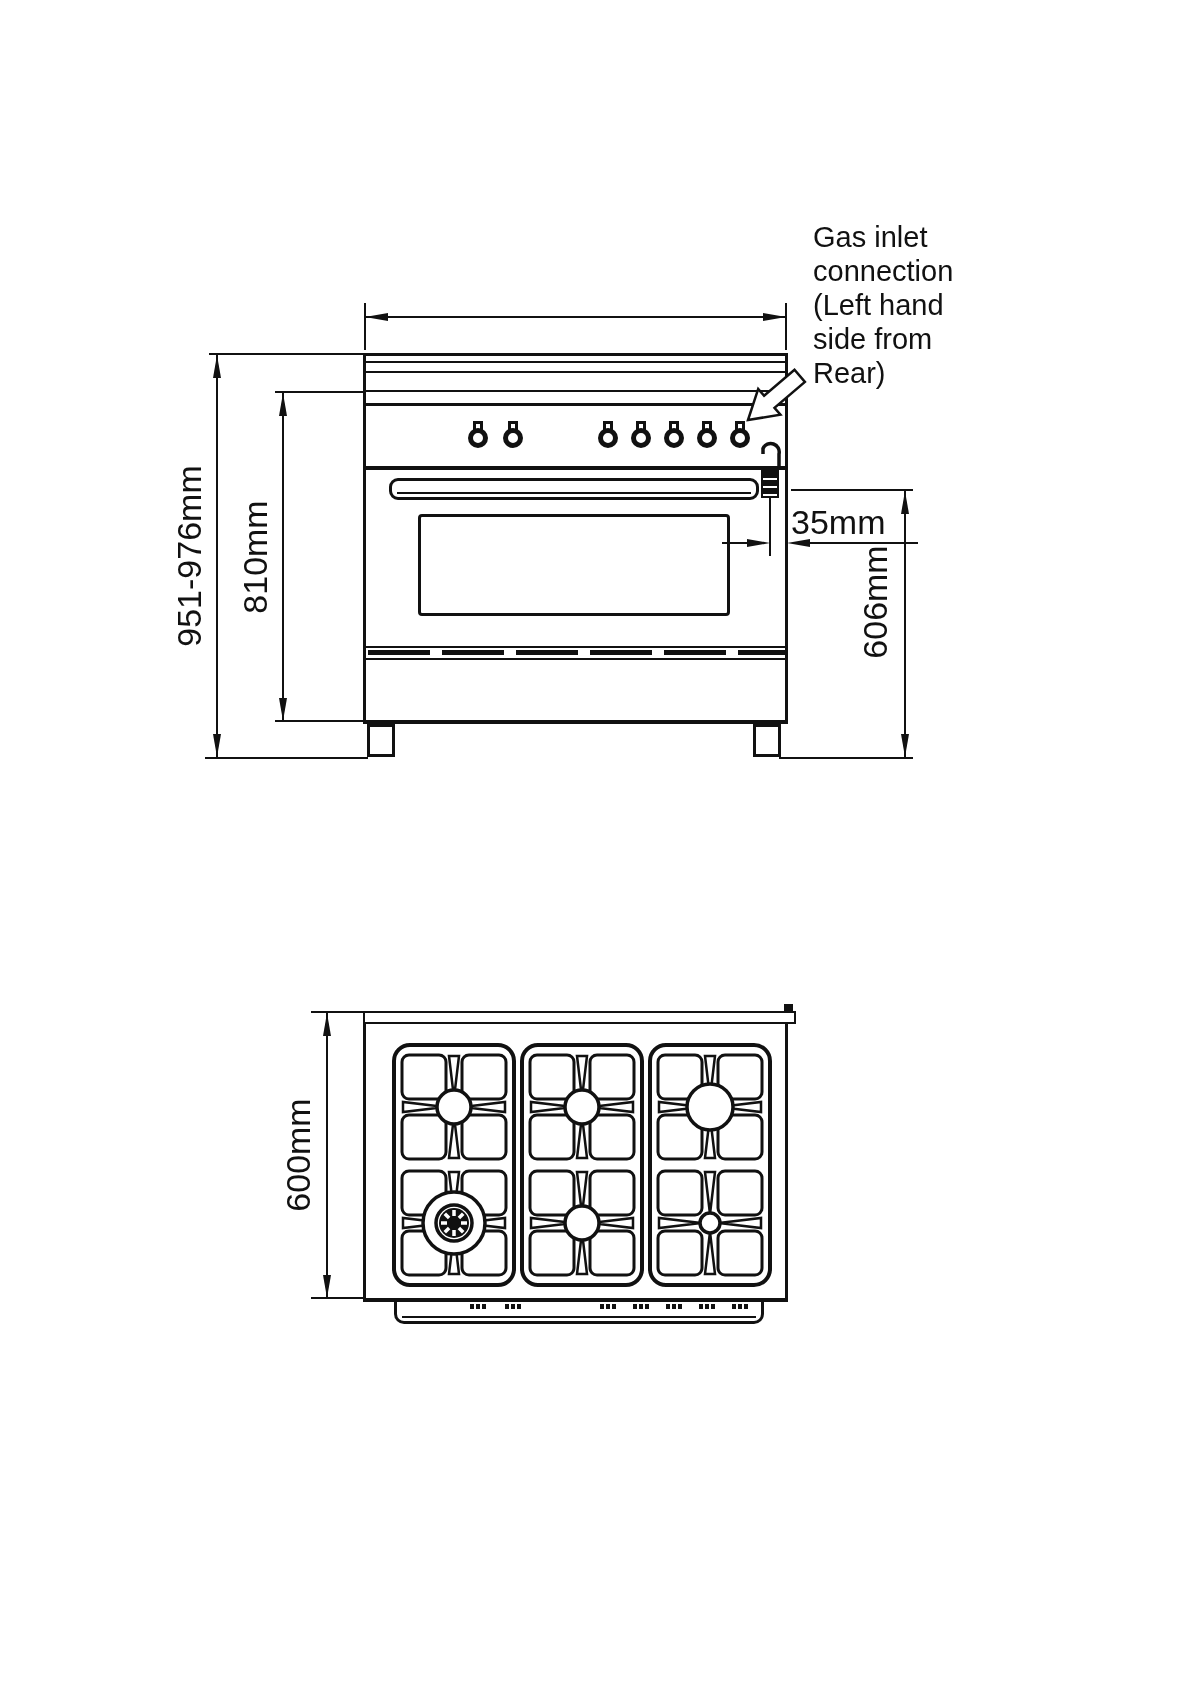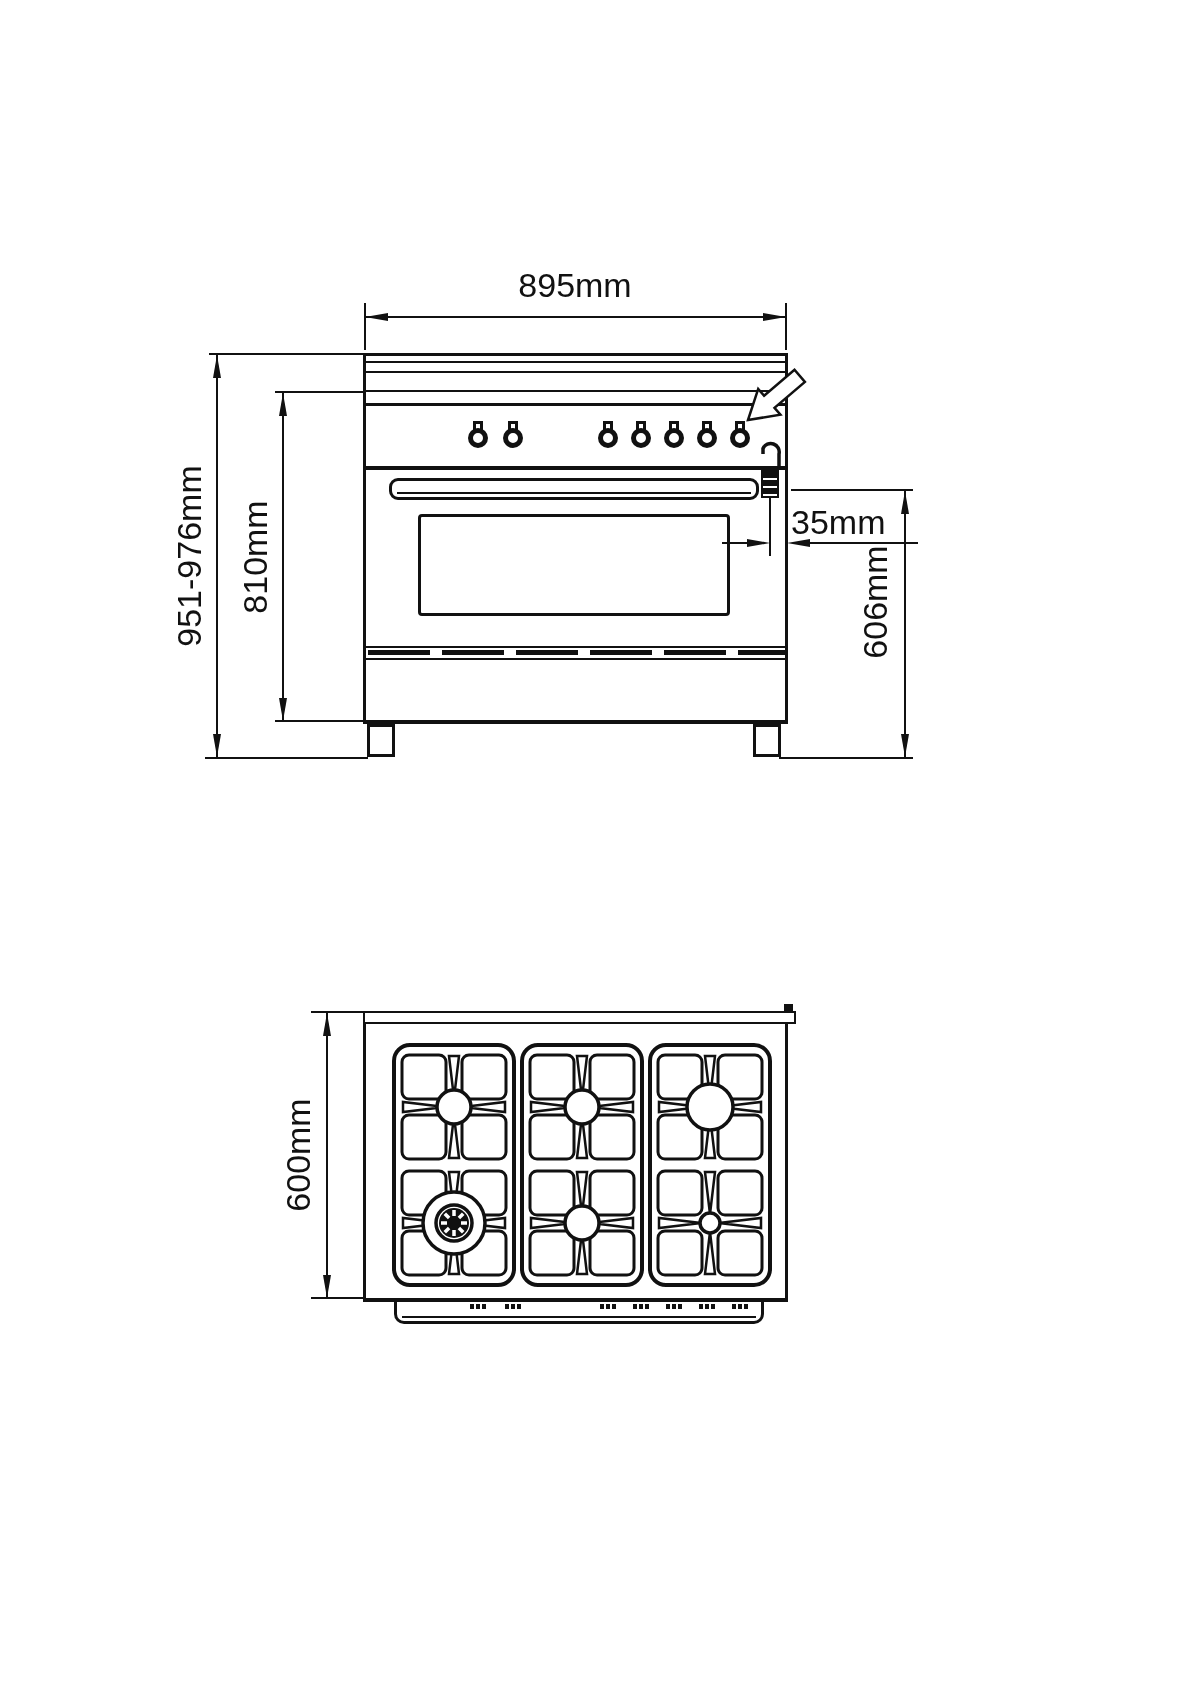--- a/index.html
+++ b/index.html
@@ -95,27 +95,33 @@
     <svg style="left:756px;top:441px" width="30" height="30" viewBox="0 0 30 30">
       <path d="M23,29 L23,13 A8.5,8.5 0 0 0 7,7.5 L7,13" fill="none" stroke="#111" stroke-width="3.5"></path>
     </svg>
     <div class="gasvalve"></div>
     <div class="ln" style="left:769px;top:498px;width:2px;height:58px"></div>
 
     <svg style="left:742px;top:360px" width="70" height="66" viewBox="0 0 70 66">
       <polygon points="6,60 38.4,54.7 32.5,47.9 62.9,21.9 52.5,9.7 22.1,35.7 16.2,28.9" fill="#fff" stroke="#111" stroke-width="2.5" stroke-linejoin="miter"></polygon>
     </svg>
 
+    <div class="gasnote">
+      <div>Gas inlet</div>
+      <div>connection</div>
+      <div>(Left hand</div>
+      <div>side from</div>
+      <div>Rear)</div>
+    </div>
 
     <div class="ln" style="left:364px;top:303px;width:2px;height:47px"></div>
     <div class="ln" style="left:785px;top:303px;width:2px;height:47px"></div>
     <div class="ln" style="left:365px;top:316px;width:421px;height:2px"></div>
     <div class="arr l" style="left:365px;top:313px"></div>
     <div class="arr r" style="left:763px;top:313px"></div>
-    <div class="dimlabel" style="left:455px;top:266px;width:240px">895mm</div>
 
     <div class="ln" style="left:209px;top:353px;width:154px;height:2px"></div>
     <div class="ln" style="left:216px;top:355px;width:2px;height:402px"></div>
     <div class="arr u" style="left:213px;top:355px"></div>
     <div class="arr d" style="left:213px;top:734px"></div>
     <div class="dimlabel rot" style="left:50px;top:536px;width:280px">951-976mm</div>
 
     <div class="ln" style="left:275px;top:391px;width:88px;height:2px"></div>
     <div class="ln" style="left:275px;top:720px;width:88px;height:2px"></div>
     <div class="ln" style="left:282px;top:393px;width:2px;height:328px"></div>

